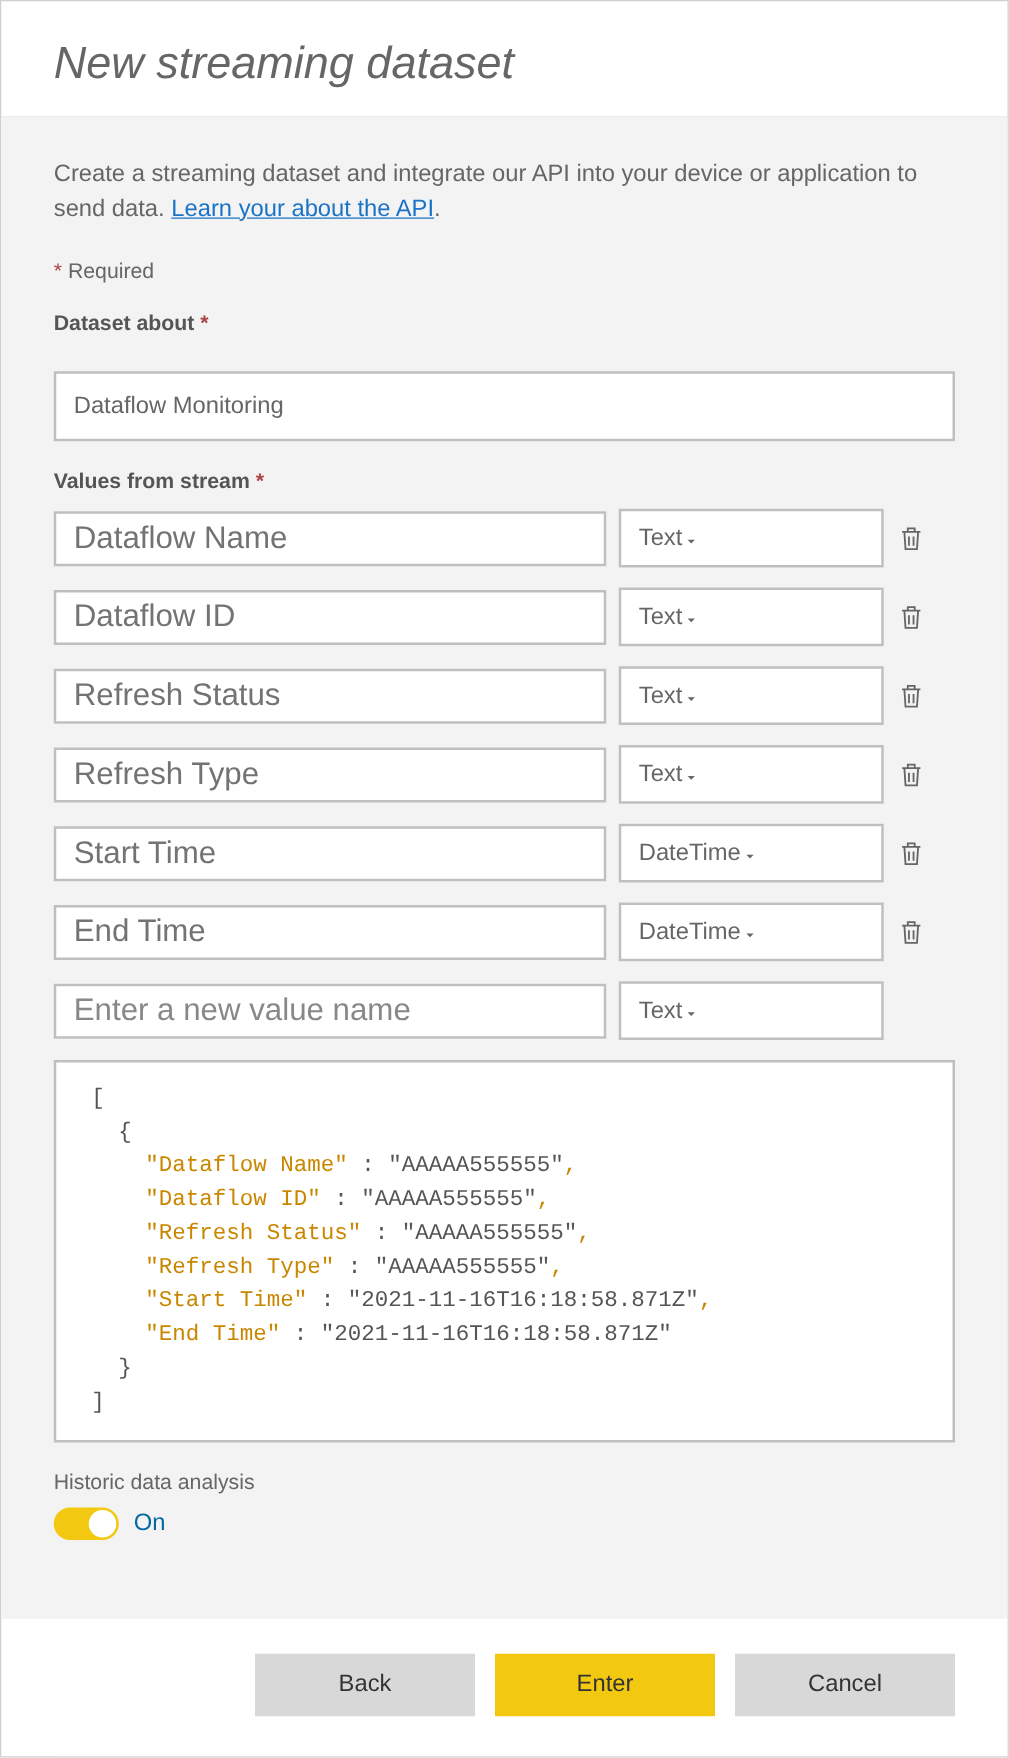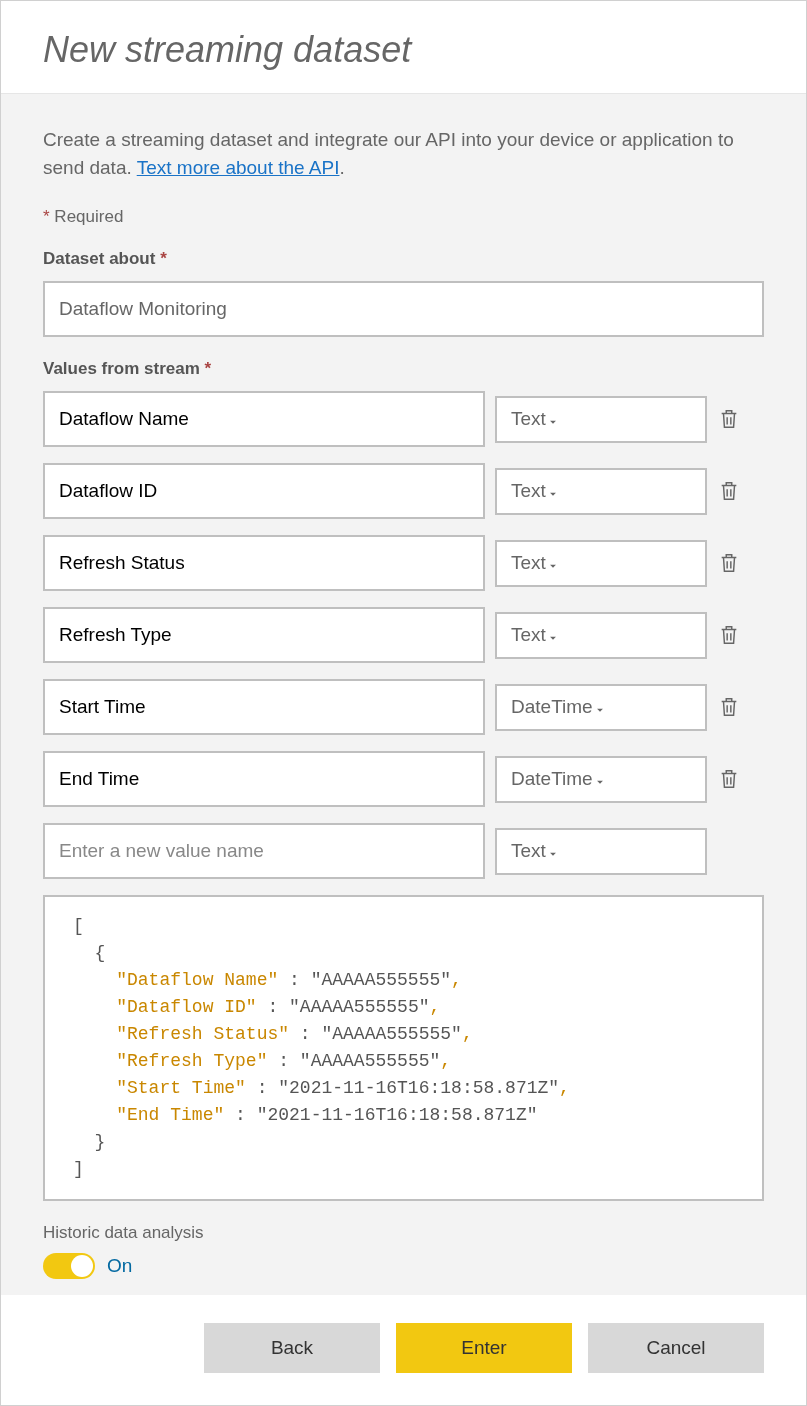--- a/index.html
+++ b/index.html
@@ -50,37 +50,37 @@
     color: #555;
   }
   .text-input {
     width: 100%;
     height: 56px;
     border: 2px solid #bfbfbf;
     background: #fff;
     font-size: 19px;
     color: #666;
     padding: 0 14px;
-    margin-top: 12px;
+    margin-top: 28px;
     font-family: inherit;
   }
   .stream-rows { margin-top: 12px; }
   .stream-row {
     display: flex;
     align-items: center;
     gap: 10px;
     margin-bottom: 16px;
   }
   .stream-name {
     flex: 0 0 442px;
-    height: 56px;
+    height: 44px;
     border: 2px solid #bfbfbf;
     background: #fff;
-    font-size: 19px;
-    color: #000000;
+    font-size: 25px;
+    color: #737373;
     padding: 0 14px;
     font-family: inherit;
   }
   .stream-name::placeholder { color: #888; }
   .stream-type {
     flex: 0 0 212px;
     height: 47px;
     border: 2px solid #bfbfbf;
     background: #fff;
     font-size: 19px;
@@ -166,21 +166,21 @@
 </head>
 <body>
 
 <div class="header">
   <h1>New streaming dataset</h1>
 </div>
 
 <div class="body">
 
   <p class="intro">
-    <span>Create a streaming dataset and integrate our API into your device or application to send data. </span><a href="#">Text more about the API</a><span>.</span>
+    <span>Create a streaming dataset and integrate our API into your device or application to send data. </span><a href="#">Learn your about the API</a><span>.</span>
   </p>
 
   <p class="req-note">
     <span class="star">*</span>
     <span>Required</span>
   </p>
 
   <p class="field-label">
     <span>Dataset about</span>
     <span class="star">*</span>

